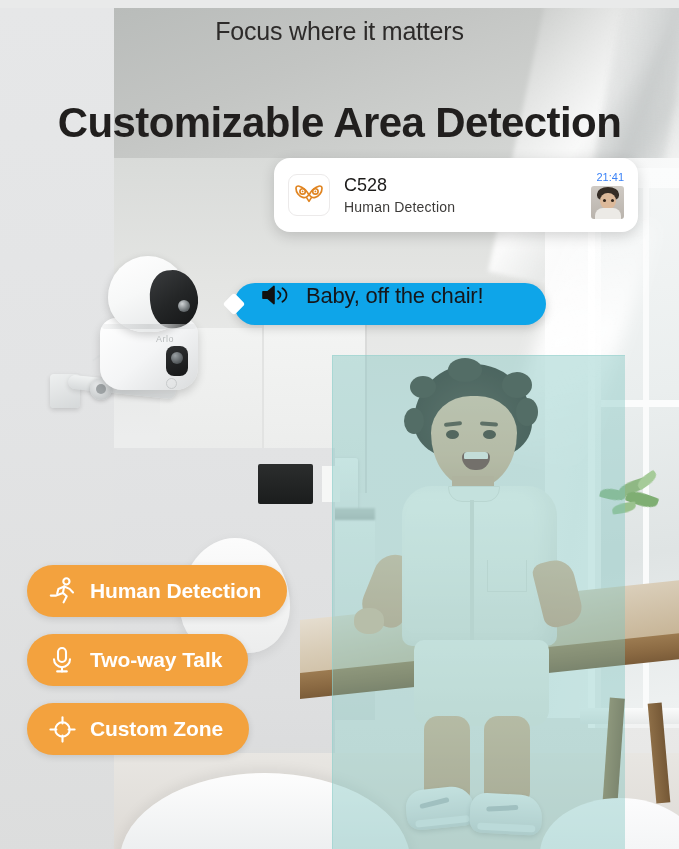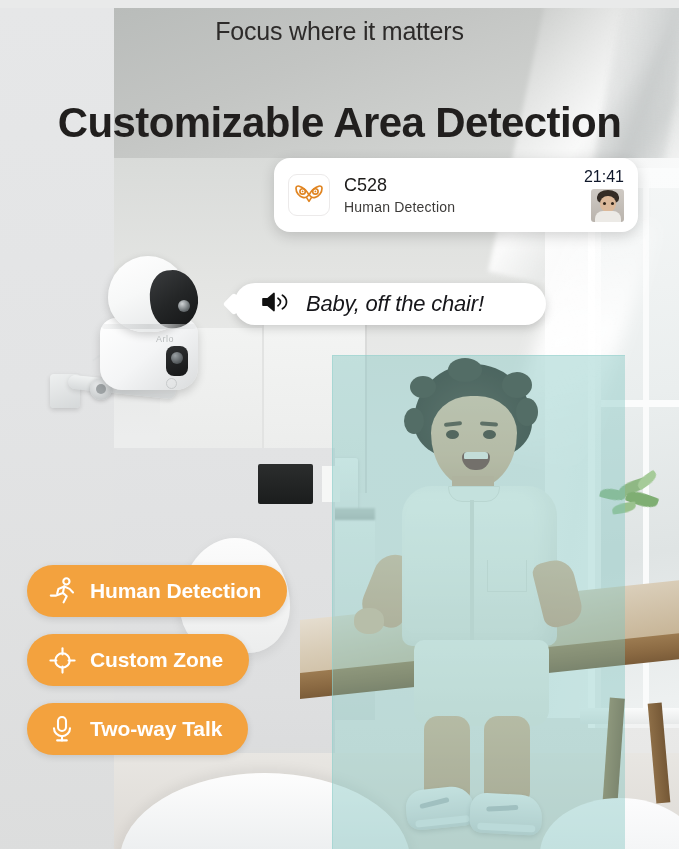--- a/index.html
+++ b/index.html
@@ -290,40 +290,39 @@
   }
   #app-icon{
     width:42px; height:42px; background:#fff; border:1px solid #eceaea;
     border-radius:9px; display:flex; align-items:center; justify-content:center;
     flex:0 0 42px;
   }
   .notif-text{ margin-left:14px; flex:1 1 auto; min-width:0; }
   #notif-title{ font-size:18px; color:#1c1b1a; font-weight:400; line-height:1.15; }
   #notif-body{ font-size:14px; color:#3d3b39; margin-top:4px; letter-spacing:.2px; }
   .notif-right{ display:flex; flex-direction:column; align-items:flex-end; flex:0 0 auto; }
-  #notif-time{ font-size:16px; color:#0f172a; margin-bottom:3px; }
+  #notif-time{ font-size:11px; color:#3b82f6; margin-bottom:3px; }
   #notif-thumb{
     width:33px; height:33px; border-radius:3px; overflow:hidden; position:relative;
     background:linear-gradient(180deg,#cfcac4,#b9b3ac);
   }
   .th-hair{ position:absolute; left:6px; top:1px; width:22px; height:14px;
     background:#342c25; border-radius:50% 50% 40% 40%; }
   .th-face{ position:absolute; left:9px; top:7px; width:16px; height:16px;
     background:#dcb99a; border-radius:48%; }
   .th-eye{ position:absolute; width:3px; height:3px; background:#2e2319; border-radius:50%; }
   .th-body{ position:absolute; left:4px; top:22px; width:26px; height:12px;
     background:#eceae6; border-radius:8px 8px 0 0; }
 
   
   #speech-bubble{
     position:absolute; left:234px; top:283px; width:312px; height:42px;
-    background:#ffffff; border-radius:21px; z-index:45;
-    display:flex; align-items:center; padding-left:26px;
+    background:#0ea5e9; border-radius:21px; z-index:45;
+    display:flex; align-items:flex-start; padding-left:26px;
     box-shadow:0 3px 10px rgba(0,0,0,.17);
-    font-style:italic;
   }
   #speech-bubble:before{
     content:""; position:absolute; left:-8px; top:13px; width:16px; height:16px;
     background:#fff; transform:rotate(45deg); border-radius:3px;
   }
   #speech-text{ font-size:22px; color:#16161a; margin-left:16px; letter-spacing:-.2px; }
 
   
   #feature-pills{ position:absolute; left:27px; top:565px; z-index:46; }
   .pill{
@@ -571,36 +570,36 @@
         <path d="M15.2 9.5L9.4 12l-1.2 4.6"></path>
         <path d="M15.2 9.5l5.4 2.4 3.4 3.6"></path>
         <path d="M13.9 15.9L7.1 18.6H1.8"></path>
       </svg>
     </span>
     <span class="pill-label">Human Detection</span>
   </div>
 
   <div class="pill">
     <span class="pill-icon">
+      <svg width="24" height="28" viewBox="0 0 24 28" fill="none" stroke="#fff" stroke-width="2.1" stroke-linecap="round" stroke-linejoin="round">
+        <rect x="8" y="2" width="8" height="14" rx="4"></rect>
+        <path d="M4 13.2a8 8 0 0 0 16 0"></path>
+        <path d="M12 21.2V25.4"></path>
+        <path d="M7.2 25.4h9.6"></path>
+      </svg>
+    </span>
+    <span class="pill-label">Two-way Talk</span>
+  </div>
+
+  <div class="pill">
+    <span class="pill-icon">
       <svg width="27" height="27" viewBox="0 0 27 27" fill="none" stroke="#fff" stroke-width="2.1" stroke-linecap="round">
         <circle cx="13.5" cy="13.5" r="7.2"></circle>
         <path d="M13.5 1.4v6"></path>
         <path d="M13.5 19.6v6"></path>
         <path d="M1.4 13.5h6"></path>
         <path d="M19.6 13.5h6"></path>
       </svg>
     </span>
     <span class="pill-label">Custom Zone</span>
   </div>
 
-  <div class="pill">
-    <span class="pill-icon">
-      <svg width="24" height="28" viewBox="0 0 24 28" fill="none" stroke="#fff" stroke-width="2.1" stroke-linecap="round" stroke-linejoin="round">
-        <rect x="8" y="2" width="8" height="14" rx="4"></rect>
-        <path d="M4 13.2a8 8 0 0 0 16 0"></path>
-        <path d="M12 21.2V25.4"></path>
-        <path d="M7.2 25.4h9.6"></path>
-      </svg>
-    </span>
-    <span class="pill-label">Two-way Talk</span>
-  </div>
-
 </div>
 
 </body></html>

